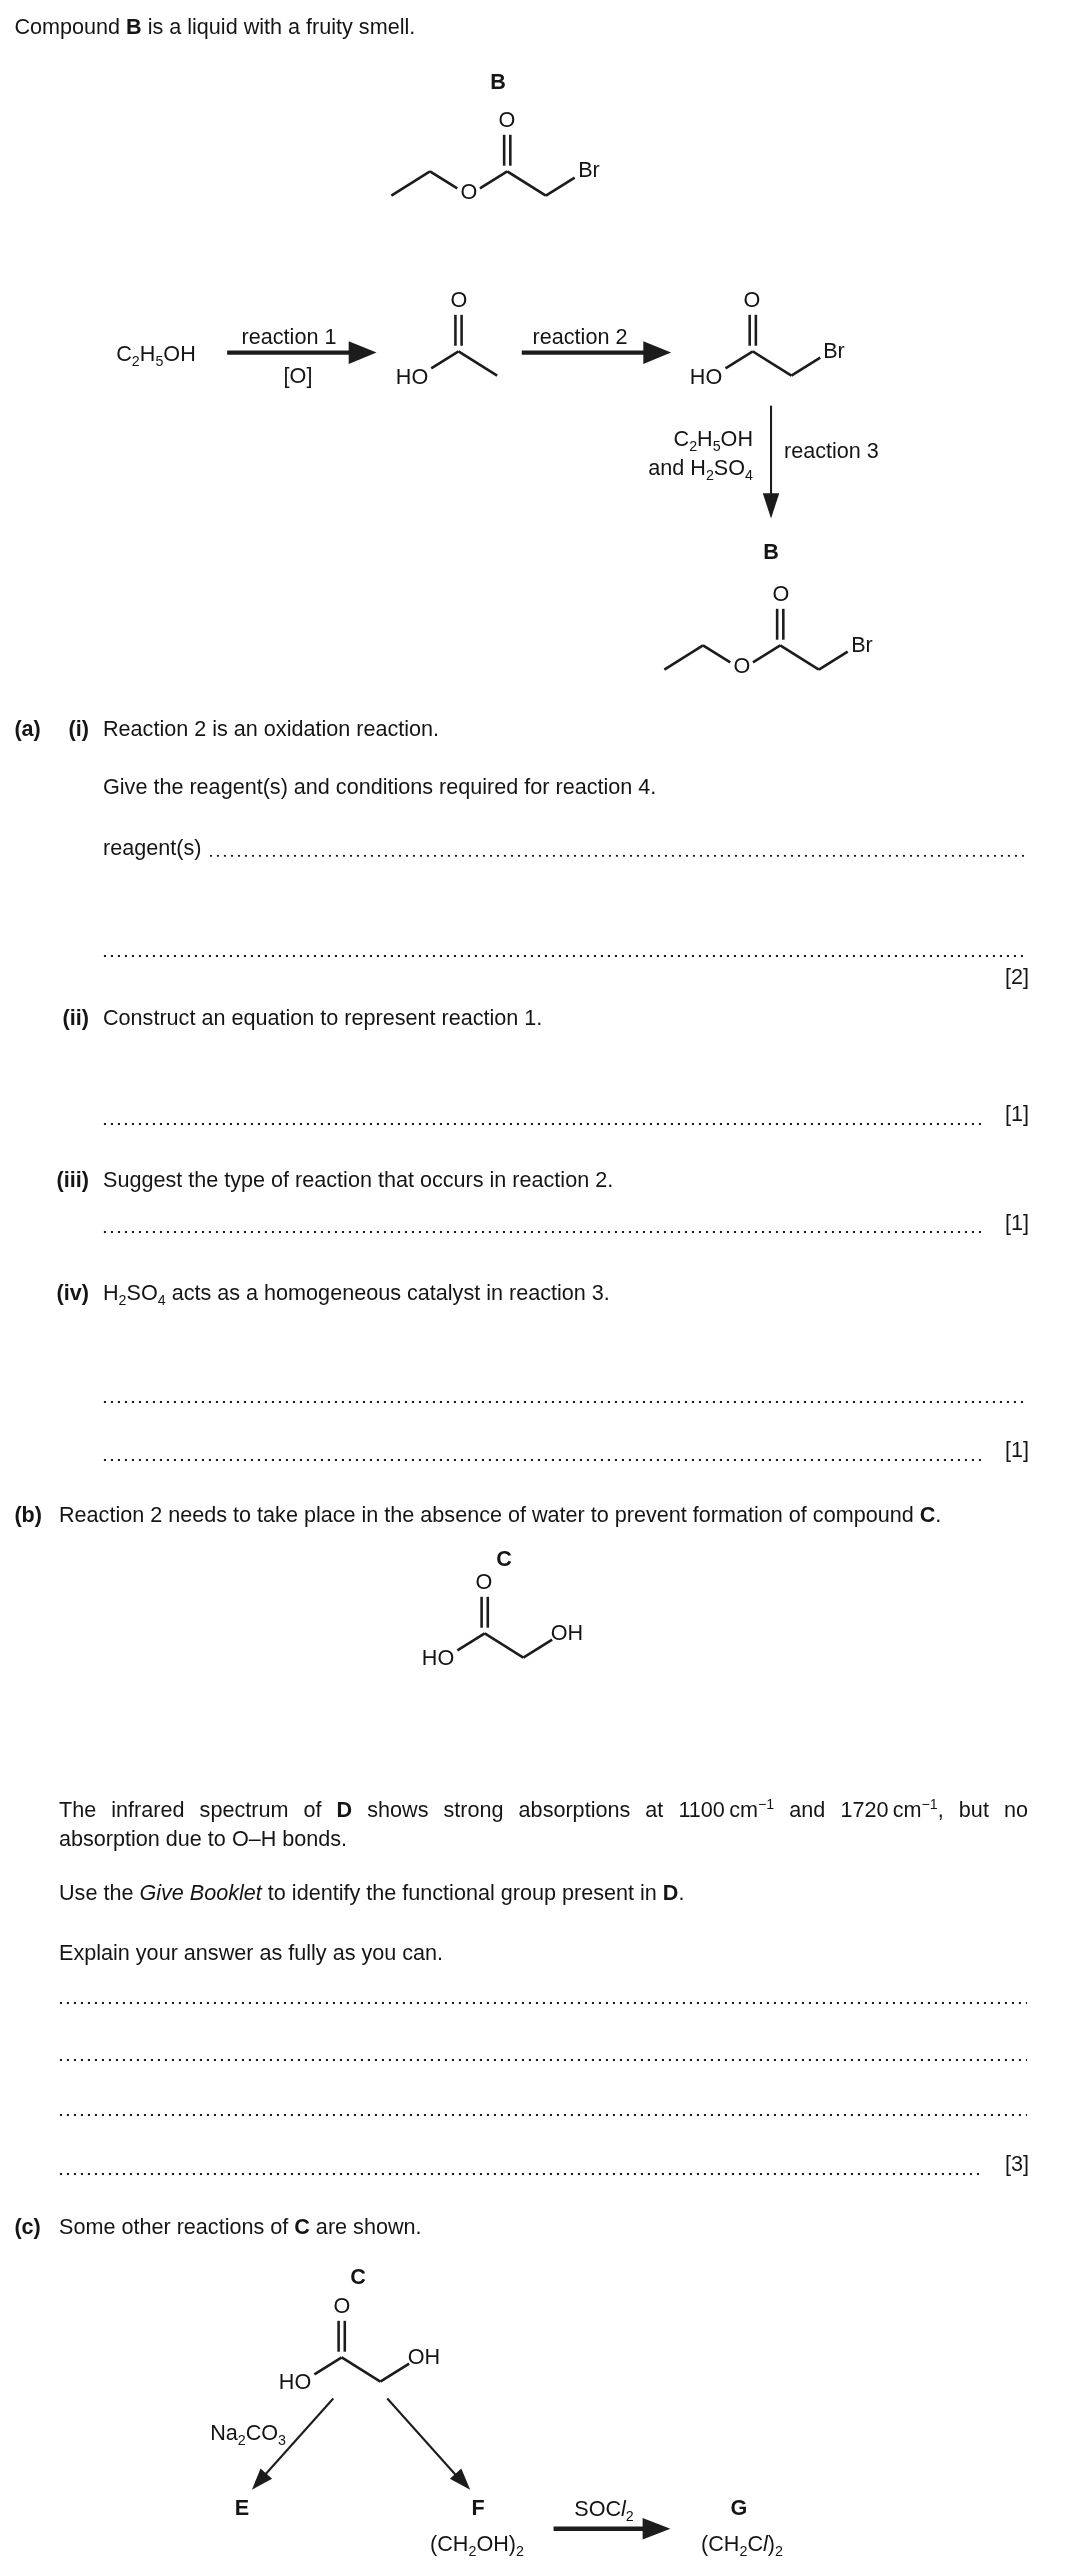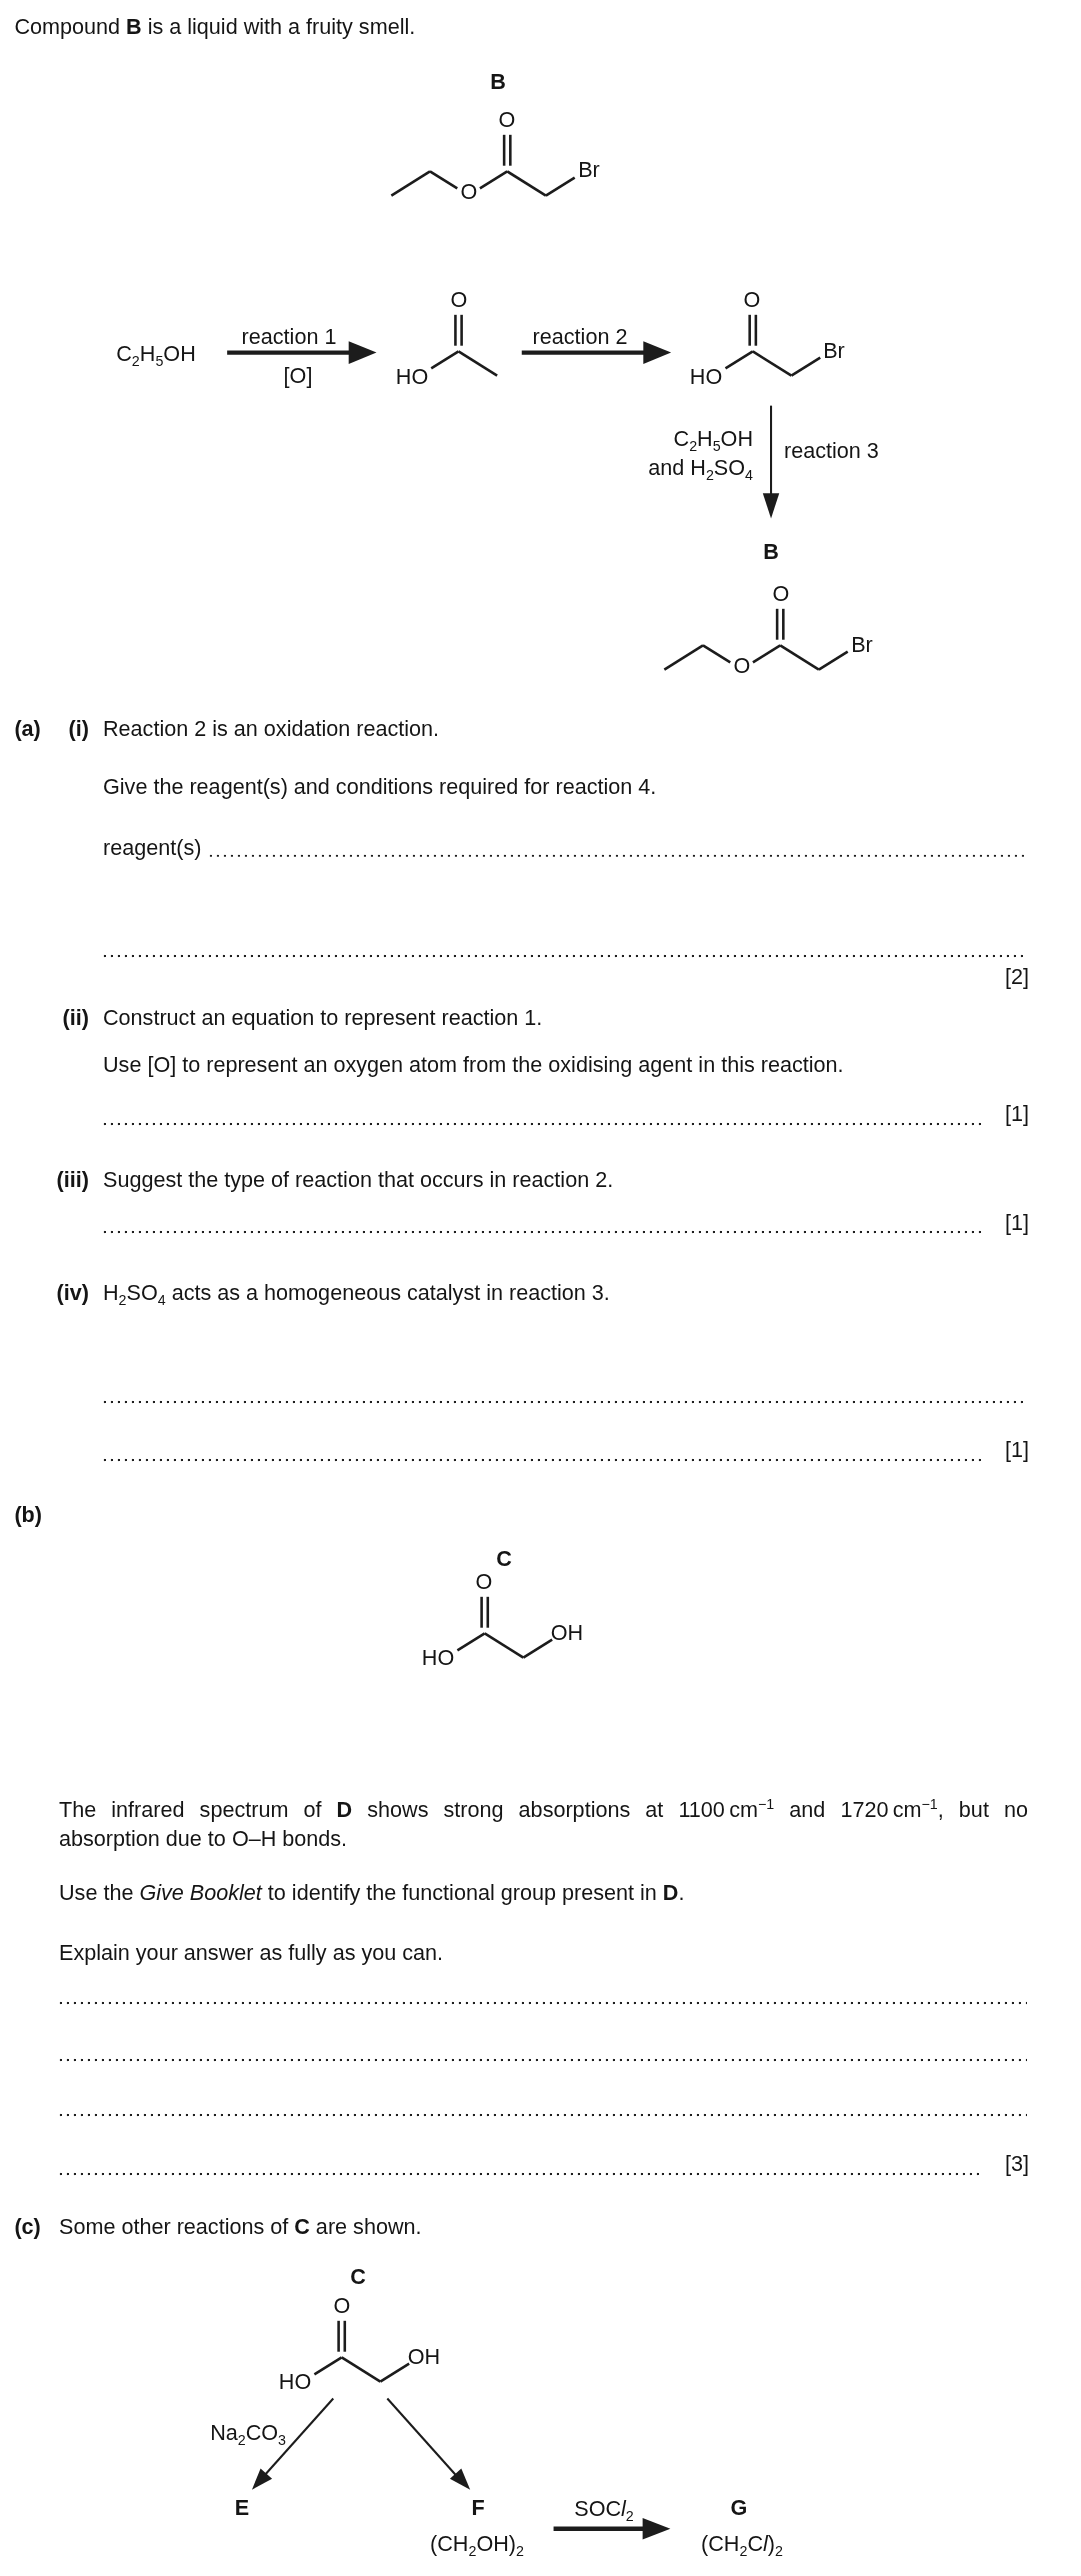--- a/index.html
+++ b/index.html
@@ -101,36 +101,36 @@
   <div class="abs" style="left:103px;top:774px">Give the reagent(s) and conditions required for reaction 4.</div>
   <div class="abs row" style="left:103px;top:835px;width:924px">
     <span>reagent(s)</span>
       <span class="dotfill"></span>
   </div>
   <div class="abs dots" style="left:103px;top:954px;width:924px"></div>
   <div class="abs rr" style="left:1029px;top:964px">[2]</div>
 
   <div class="abs b rr" style="left:89px;top:1005px">(ii)</div>
   <div class="abs" style="left:103px;top:1005px">Construct an equation to represent reaction 1.</div>
-  <div class="abs" style="left:103px;top:1052px">Use [O] to represent an oxygen atom from the oxidising agent in this reaction.</div>
   <div class="abs dots" style="left:103px;top:1122px;width:878px"></div>
   <div class="abs rr" style="left:1029px;top:1101px">[1]</div>
 
   <div class="abs b rr" style="left:89px;top:1167px">(iii)</div>
   <div class="abs" style="left:103px;top:1167px">Suggest the type of reaction that occurs in reaction 2.</div>
   <div class="abs dots" style="left:103px;top:1230px;width:878px"></div>
   <div class="abs rr" style="left:1029px;top:1210px">[1]</div>
 
   <div class="abs b rr" style="left:89px;top:1280px">(iv)</div>
   <div class="abs" style="left:103px;top:1280px">H<sub>2</sub>SO<sub>4</sub> acts as a homogeneous catalyst in reaction 3.</div>
   <div class="abs dots" style="left:103px;top:1400px;width:924px"></div>
   <div class="abs dots" style="left:103px;top:1458px;width:878px"></div>
   <div class="abs rr" style="left:1029px;top:1437px">[1]</div>
 
   <div class="abs b" style="left:14.4px;top:1502px">(b)</div>
+  <div class="abs" style="left:59px;top:1502px">Reaction 2 needs to take place in the absence of water to prevent formation of compound <b>C</b>.</div>
 
   <div class="abs atom b" style="left:504px;top:1559px">C</div>
   <svg style="left:397px;top:1569px" width="196" height="103" viewBox="0 0 380 200">
     <line x1="164" y1="54" x2="164" y2="114"></line>
       <line x1="176" y1="54" x2="176" y2="114"></line>
     <line x1="170" y1="125" x2="117" y2="158"></line>
     <line x1="170" y1="125" x2="245" y2="172"></line>
     <line x1="245" y1="172" x2="301" y2="137"></line>
   </svg>
   <div class="abs atom" style="left:484px;top:1582px">O</div>

